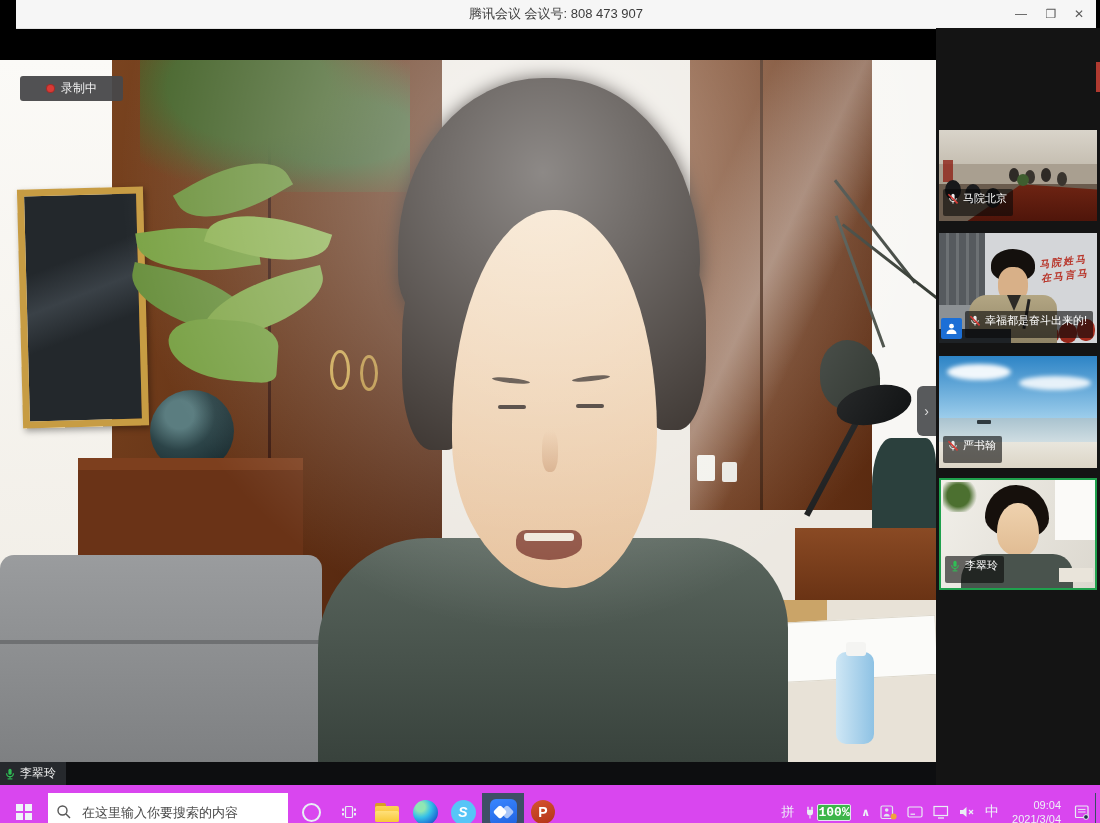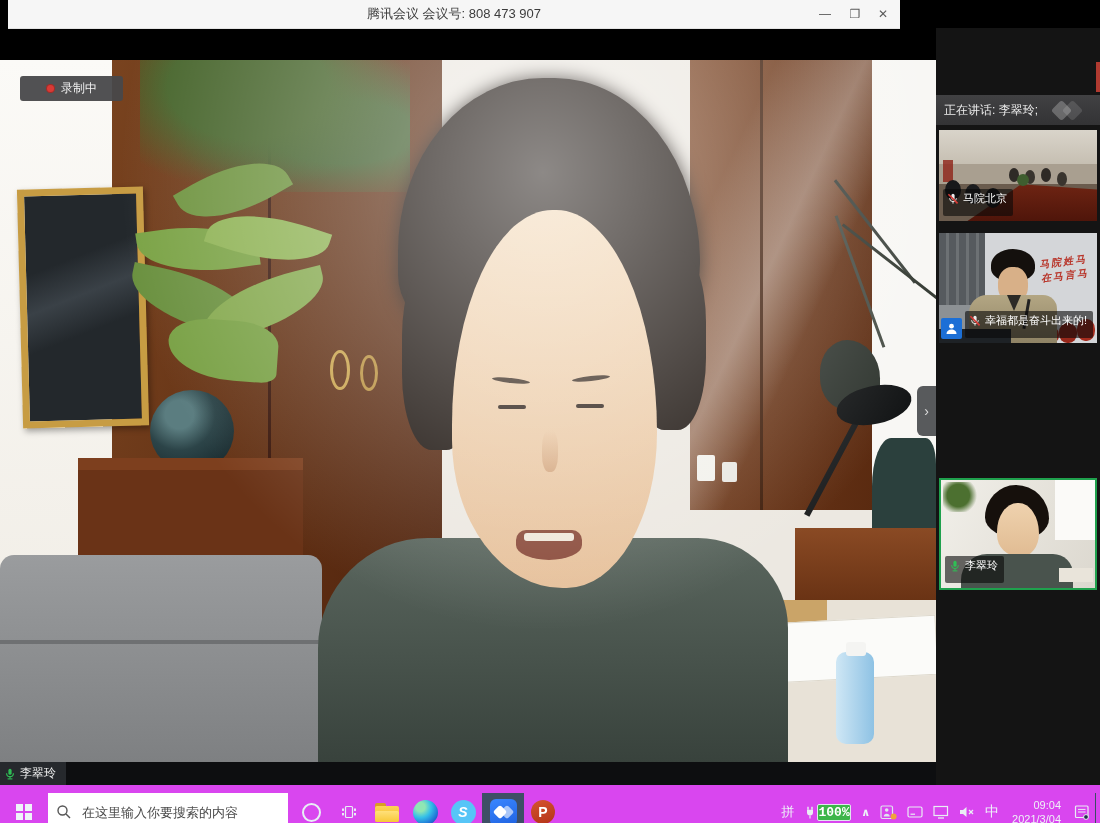--- a/index.html
+++ b/index.html
@@ -1,21 +1,21 @@
 <!DOCTYPE html>
 <html><head>
 <meta charset="utf-8">
 <style>
   html,body{margin:0;padding:0;background:#000;}
   #stage{position:relative;width:1100px;height:823px;overflow:hidden;background:#000;
          font-family:"Liberation Sans","DejaVu Sans",sans-serif;}
   .abs{position:absolute;}
 
   
-  #titlebar{left:8px;top:0;width:892px;height:28px;background:#f6f6f6;border-bottom:1px solid #e3e3e3;}
+  #titlebar{left:16px;top:0;width:1080px;height:28px;background:#f6f6f6;border-bottom:1px solid #e3e3e3;}
   #win-title{left:0;top:0;width:100%;height:28px;line-height:28px;text-align:center;
              font-size:13px;color:#3c3c3c;}
   .winctrl{top:0;width:30px;height:28px;line-height:28px;text-align:center;font-size:12px;color:#5a5a5a;cursor:default;}
 
   
   #main-video{left:0;top:60px;width:936px;height:702px;overflow:hidden;background:#ece8e1;}
   #record-badge{left:20px;top:16px;height:25px;background:rgba(72,72,74,.95);border-radius:3px;
                 display:flex;align-items:center;gap:6px;padding:0 26px;z-index:40;}
   #record-badge .dot{width:9px;height:9px;border-radius:50%;background:#d93a35;box-shadow:0 0 0 1px rgba(0,0,0,.25) inset;}
   #record-badge .txt{color:#f2f2f2;font-size:12px;}
@@ -151,27 +151,20 @@
           <line x1="6" y1="8.8" x2="6" y2="10.6" stroke="#2fbf55" stroke-width="1.1"></line>
           <line x1="3.6" y1="10.9" x2="8.4" y2="10.9" stroke="#2fbf55" stroke-width="1.1"></line>
         </svg>
       <span>李翠玲</span>
     </div>
   </div>
 
   <div id="sidebar" class="abs">
     <div id="scrollbar-red" class="abs"></div>
 
-    <div id="speaking-banner" class="abs">
-      <span class="txt">正在讲话: 李翠玲;</span>
-      <div class="abs" style="right:8px;top:6px;width:40px;height:18px;">
-        <div class="logo-diamond abs" style="left:2px;top:2px;background:rgba(255,255,255,.25);"></div>
-        <div class="logo-diamond abs" style="left:13px;top:2px;background:rgba(255,255,255,.13);"></div>
-      </div>
-    </div>
 
     <div class="thumb abs" style="top:102px;height:91px;">
       <div class="scene">
         <div class="abs" style="left:0;top:0;width:158px;height:34px;background:linear-gradient(180deg,#d9d4ca,#c6bfb2);"></div>
         <div class="abs" style="left:0;top:34px;width:158px;height:22px;background:#a99f90;"></div>
         <div class="abs" style="left:0;top:54px;width:158px;height:37px;background:#6b5c4e;"></div>
         <div class="abs" style="left:0;top:40px;width:158px;height:51px;background:linear-gradient(180deg,#7a2a16,#4f150a);clip-path:polygon(18% 100%,52% 28%,100% 38%,100% 100%);"></div>
         <div class="abs" style="left:4px;top:30px;width:10px;height:22px;background:rgba(142,35,24,.8);"></div>
         <div class="abs" style="left:6px;top:50px;width:16px;height:20px;background:#17181a;border-radius:50%;"></div>
         <div class="abs" style="left:26px;top:54px;width:16px;height:20px;background:#1c1d1f;border-radius:50%;"></div>
@@ -222,20 +215,39 @@
         <svg width="12" height="12" viewBox="0 0 12 12">
             <rect x="4.4" y="0.8" width="3.2" height="6" rx="1.6" fill="#ececec"></rect>
             <path d="M2.6 5.2a3.4 3.4 0 0 0 6.8 0" fill="none" stroke="#ececec" stroke-width="1"></path>
             <line x1="6" y1="8.8" x2="6" y2="10.6" stroke="#ececec" stroke-width="1"></line>
             <line x1="1.4" y1="1.2" x2="10.6" y2="10.4" stroke="#d93a35" stroke-width="1.6"></line>
           </svg>
         <span>幸福都是奋斗出来的!</span>
       </div>
     </div>
 
+    <div class="thumb abs" style="top:328px;height:112px;">
+      <div class="scene">
+        <div class="abs" style="left:0;top:0;width:158px;height:62px;background:linear-gradient(180deg,#2d84c6,#9ccdeb);"></div>
+        <div class="abs" style="left:8px;top:8px;width:64px;height:16px;background:rgba(255,255,255,.92);border-radius:50%;filter:blur(2px);"></div>
+        <div class="abs" style="left:80px;top:20px;width:72px;height:14px;background:rgba(255,255,255,.85);border-radius:50%;filter:blur(2px);"></div>
+        <div class="abs" style="left:0;top:62px;width:158px;height:24px;background:linear-gradient(180deg,#a9c3cf,#cfdde2);"></div>
+        <div class="abs" style="left:0;top:86px;width:158px;height:26px;background:linear-gradient(180deg,#e9e6dd,#dcd5c6);"></div>
+        <div class="abs" style="left:38px;top:64px;width:14px;height:4px;background:#2f3a40;border-radius:1px;"></div>
+      </div>
+      <div class="name-tag">
+        <svg width="12" height="12" viewBox="0 0 12 12">
+            <rect x="4.4" y="0.8" width="3.2" height="6" rx="1.6" fill="#ececec"></rect>
+            <path d="M2.6 5.2a3.4 3.4 0 0 0 6.8 0" fill="none" stroke="#ececec" stroke-width="1"></path>
+            <line x1="6" y1="8.8" x2="6" y2="10.6" stroke="#ececec" stroke-width="1"></line>
+            <line x1="1.4" y1="1.2" x2="10.6" y2="10.4" stroke="#d93a35" stroke-width="1.6"></line>
+          </svg>
+        <span>严书翰</span>
+      </div>
+    </div>
 
     <div class="thumb abs" style="top:450px;height:112px;border:2px solid #1fa14d;box-sizing:border-box;">
       <div class="scene">
         <div class="abs" style="left:0;top:0;width:154px;height:108px;background:linear-gradient(115deg,#f1efe9,#dcd8cf);"></div>
         <div class="abs" style="right:0;top:0;width:40px;height:60px;background:#fbfaf8;"></div>
         <div class="abs" style="left:2px;top:2px;width:34px;height:30px;background:radial-gradient(circle at 45% 45%,#4c7030 0 45%,rgba(76,112,48,0) 75%);"></div>
         <div class="abs" style="left:44px;top:5px;width:64px;height:54px;background:#16100c;border-radius:48% 52% 42% 58%/60% 62% 38% 40%;"></div>
         <div class="abs" style="left:56px;top:23px;width:42px;height:54px;background:linear-gradient(180deg,#efd2ae,#e0bb92);border-radius:50% 50% 44% 56%/55% 58% 45% 42%;"></div>
         <div class="abs" style="left:20px;top:74px;width:112px;height:34px;background:#49534d;border-radius:26px 20px 0 0;"></div>
         <div class="abs" style="right:2px;bottom:6px;width:34px;height:14px;background:#e9e4da;"></div>

